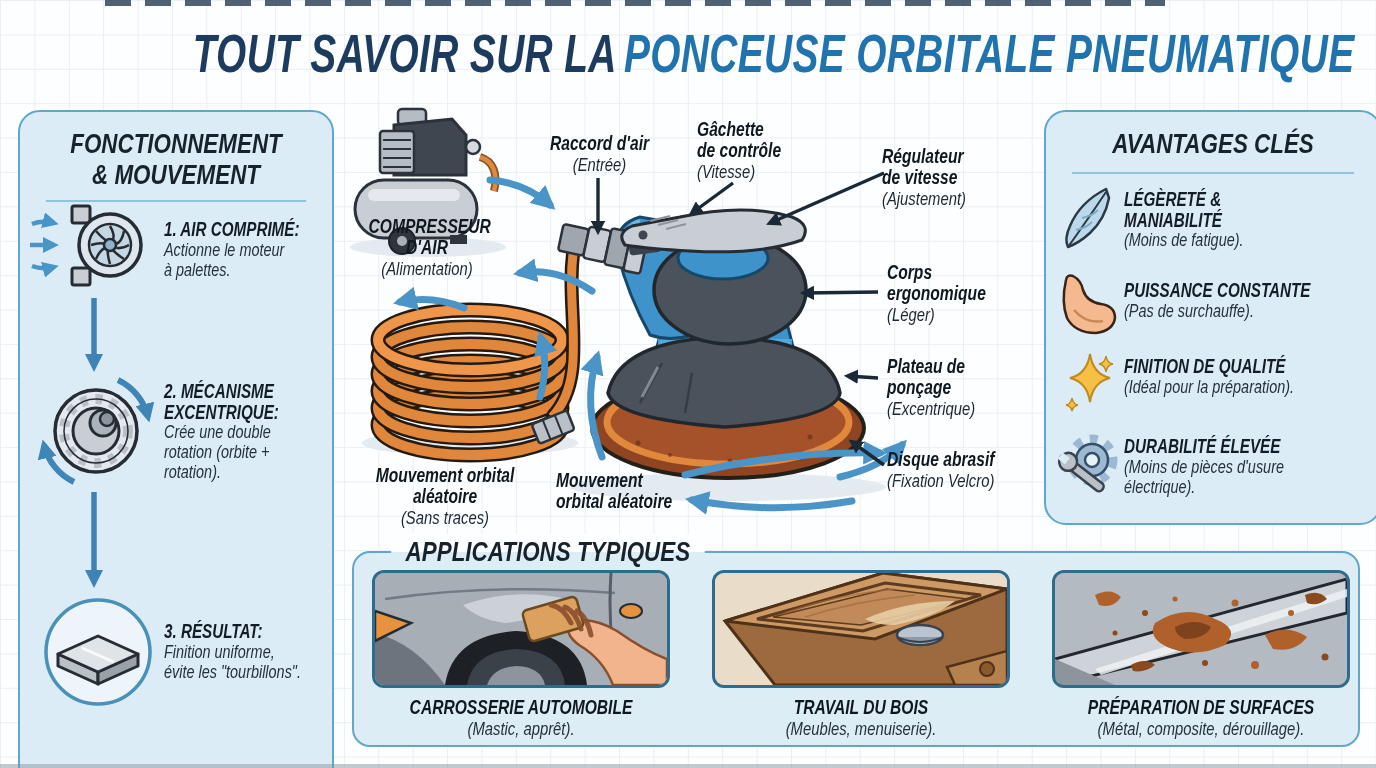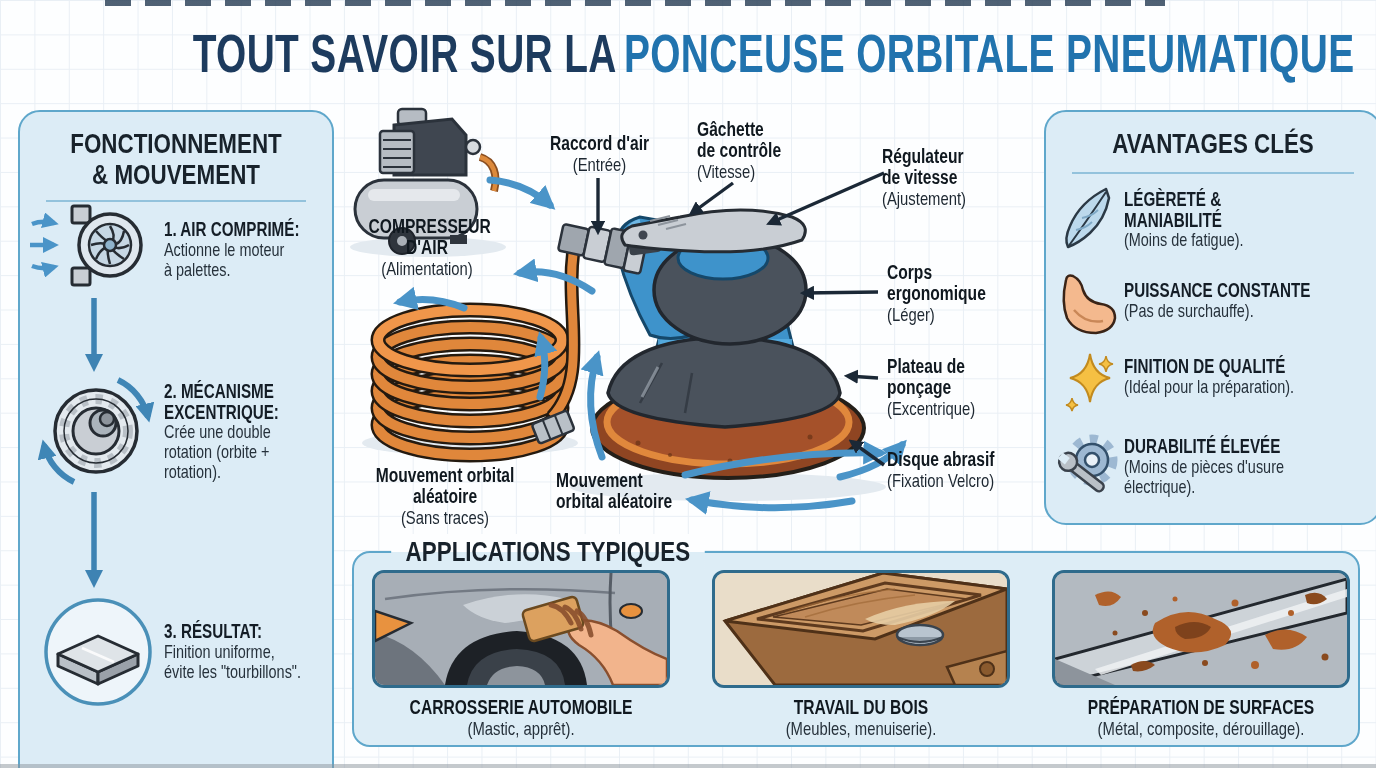--- a/index.html
+++ b/index.html
@@ -1,18 +1,18 @@
 <!DOCTYPE html>
 <html><head>
 <meta charset="utf-8">
 <style>
   html,body{margin:0;padding:0;background:#eef1f4;font-family:"Liberation Sans",sans-serif;}
   .canvas{position:relative;width:1376px;height:768px;overflow:hidden;background-color:#fdfeff;
     background-image:linear-gradient(#e9eff5 1px,transparent 1px),linear-gradient(90deg,#e9eff5 1px,transparent 1px);
-    background-size:34.4px 34.4px;}
+    background-size:34.4px 34.4px;font-style:italic;}
   .nw{white-space:nowrap;}
   .sx-l{transform:scaleX(.78);transform-origin:0 0;}
   .sx-c{transform:scaleX(.78);transform-origin:50% 0;}
   .title{position:absolute;top:22px;left:0;width:1376px;margin:0;text-align:center;font-size:54px;font-weight:800;
     letter-spacing:.5px;transform:scaleX(.72);transform-origin:50% 0;white-space:nowrap;}
   .t-navy{color:#1d3b5e;}
   .t-blue{color:#2173ae;margin-left:10px;}
   .top-artifact{position:absolute;top:0;left:105px;width:1060px;height:6px;opacity:.8;
     background:repeating-linear-gradient(90deg,#243a52 0 26px,transparent 26px 40px);}
   .bottom-artifact{position:absolute;bottom:0;left:0;width:100%;height:4px;background:#8b949c;opacity:.5;}

